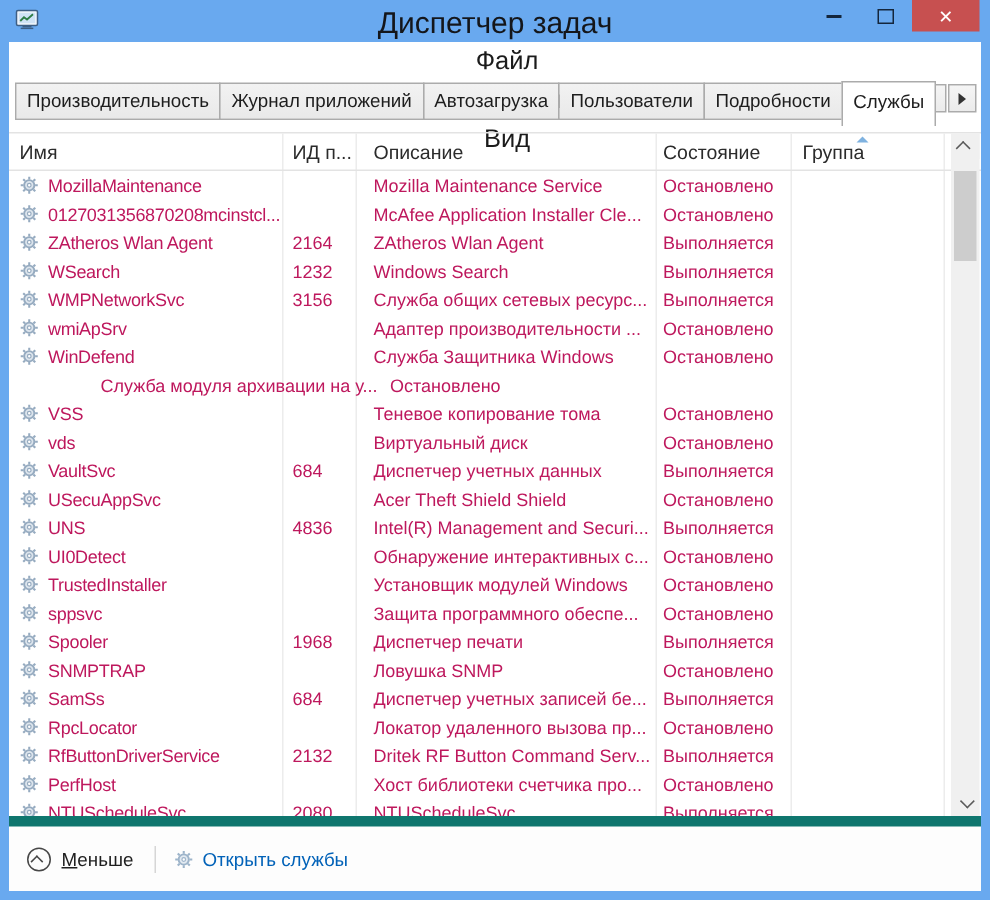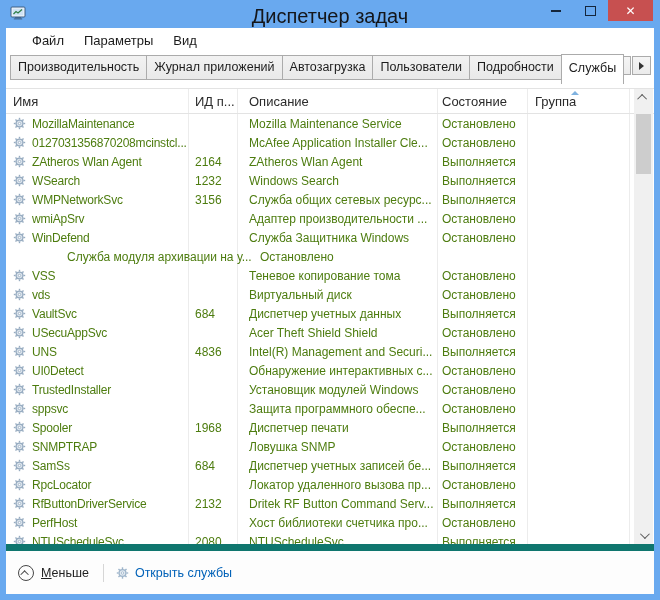--- a/index.html
+++ b/index.html
@@ -13,21 +13,21 @@
   .win-controls{position:absolute;right:7px;top:0;display:flex;height:21px;}
   .win-btn{display:flex;align-items:center;justify-content:center;width:35px;height:21px;cursor:default;}
   .min-glyph{width:10px;height:2px;background:#14263c;display:inline-block;}
   .max-glyph{width:9px;height:8px;border:1.4px solid #14263c;display:inline-block;background:transparent;}
   .close-btn{width:45px;background:var(--close-red,#c75050);color:#fff;font-size:12px;}
 
   
   .client{position:absolute;left:6px;right:6px;top:28px;bottom:6px;background:#fff;display:flex;flex-direction:column;}
 
   
-  .menubar{height:24px;display:flex;align-items:center;padding-left:16px;font-size:13px;color:#1b1b1b;}
+  .menubar{height:24px;display:flex;align-items:center;padding-left:16px;font-size:17px;color:#1b1b1b;flex-direction:column;}
   .menu-item{padding:3px 10px;}
 
   
   .tabstrip{position:relative;height:32px;display:flex;align-items:flex-end;padding-left:4px;}
   .tab{box-sizing:border-box;height:25px;line-height:23px;margin-bottom:4px;margin-right:-1px;
        padding:0 7px;border:1px solid #ababab;background:linear-gradient(#f2f2f2,#e9e9e9);
        font-size:12.5px;color:#1d1d1d;white-space:nowrap;}
   .tab.active{height:30px;line-height:26px;margin-bottom:0;background:#fff;border-bottom:none;z-index:2;position:relative;}
   .tab-scroll{position:absolute;right:3px;top:4px;display:flex;}
   .tab-scroll-btn{width:19px;height:19px;box-sizing:border-box;border:1px solid #ababab;background:linear-gradient(#f5f5f5,#ebebeb);
@@ -38,21 +38,21 @@
   .strip-gap{height:4px;}
 
   
   .table-area{position:relative;height:455px;border-top:1px solid #e3e3e3;border-bottom:7px solid #0f766e;}
   .gridline{position:absolute;top:0;bottom:0;width:1px;background:#ececec;z-index:0;}
   .gl-1{left:182px}.gl-2{left:231px}.gl-3{left:431px}.gl-4{left:521px}.gl-5{left:623px}
 
   .header-row{position:relative;display:flex;height:24px;border-bottom:1px solid #e3e3e3;font-size:13px;color:#2b2b2b;z-index:1;}
   .hcell{box-sizing:border-box;display:flex;align-items:center;white-space:nowrap;overflow:hidden;}
   .rows{position:relative;height:430px;overflow:hidden;z-index:1;}
-  .row{display:flex;height:19px;align-items:center;font-size:12px;color:#4d7c0f;}
+  .row{display:flex;height:19px;align-items:center;font-size:12px;color:#be185d;}
   .cell{box-sizing:border-box;white-space:nowrap;overflow:hidden;display:flex;align-items:center;}
 
   .col-name{width:182px;padding-left:7px;}
   .col-pid{width:49px;padding-left:7px;}
   .col-desc{width:200px;padding-left:12px;}
   .col-status{width:90px;padding-left:5px;}
   .col-group{flex:1;padding-left:8px;position:relative;}
 
   .row .col-name{letter-spacing:-0.2px;}
   .gear{flex:0 0 13px;margin-right:6px;}

